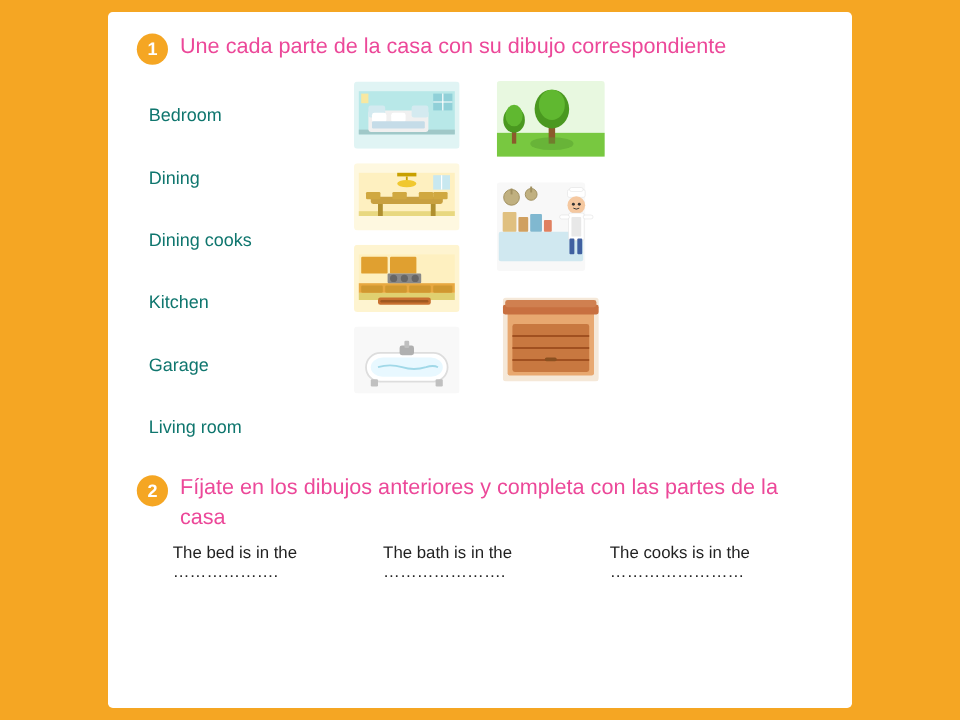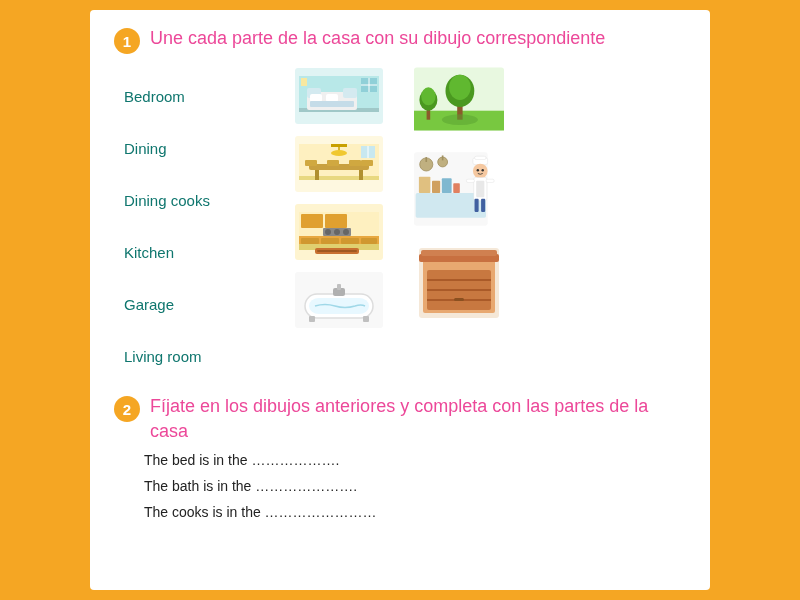--- a/index.html
+++ b/index.html
@@ -88,22 +88,22 @@
       margin: 2px 0;
     }
     .section2-header {
       display: flex;
       align-items: flex-start;
       margin-bottom: 8px;
     }
     .sentences-area {
       margin-left: 30px;
       display: flex;
-      flex-direction: column;
-      gap: 10px;
+      flex-direction: row;
+      gap: 26px;
     }
     .sentence-item {
       font-size: 14px;
       color: #222;
     }
   </style>
 </head>
 <body>
 
 <div class="page">

